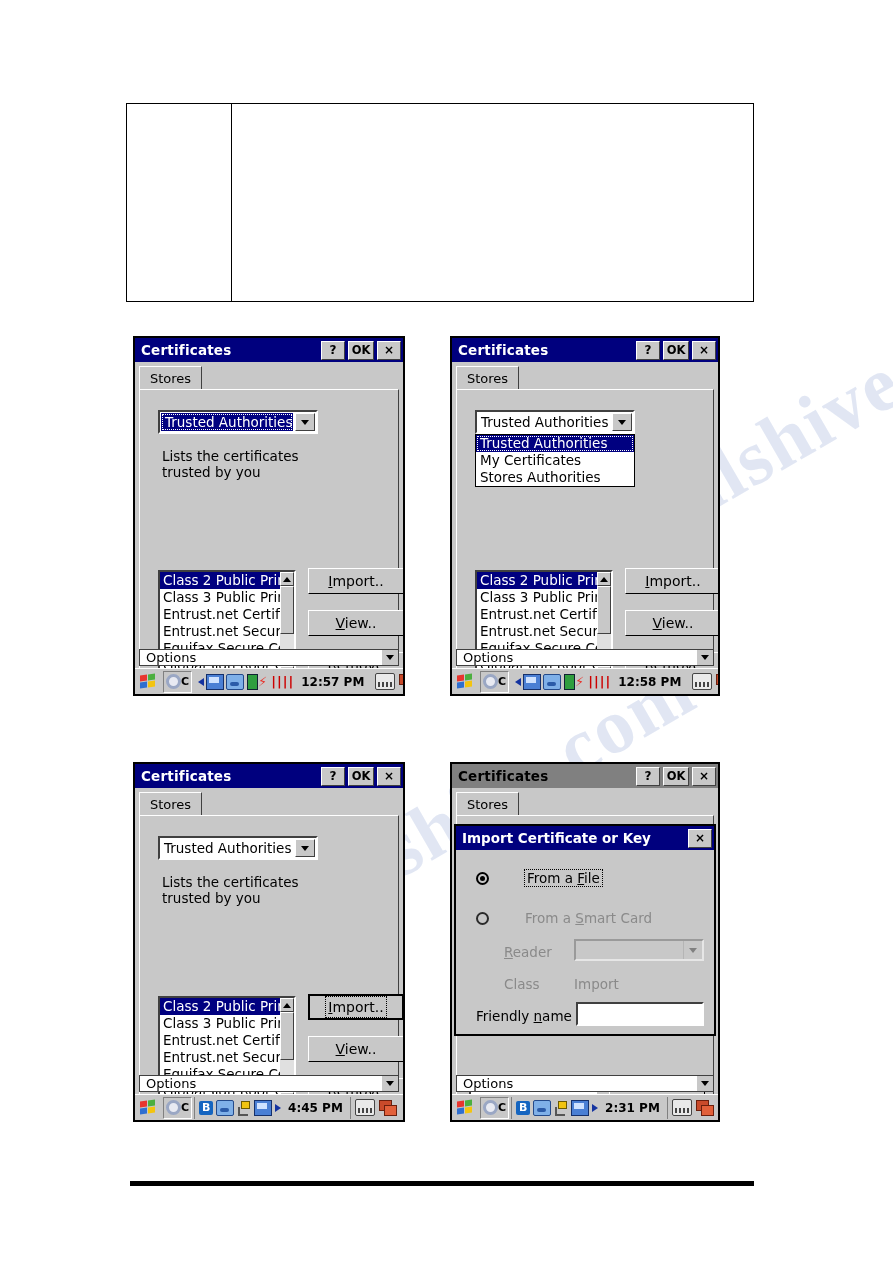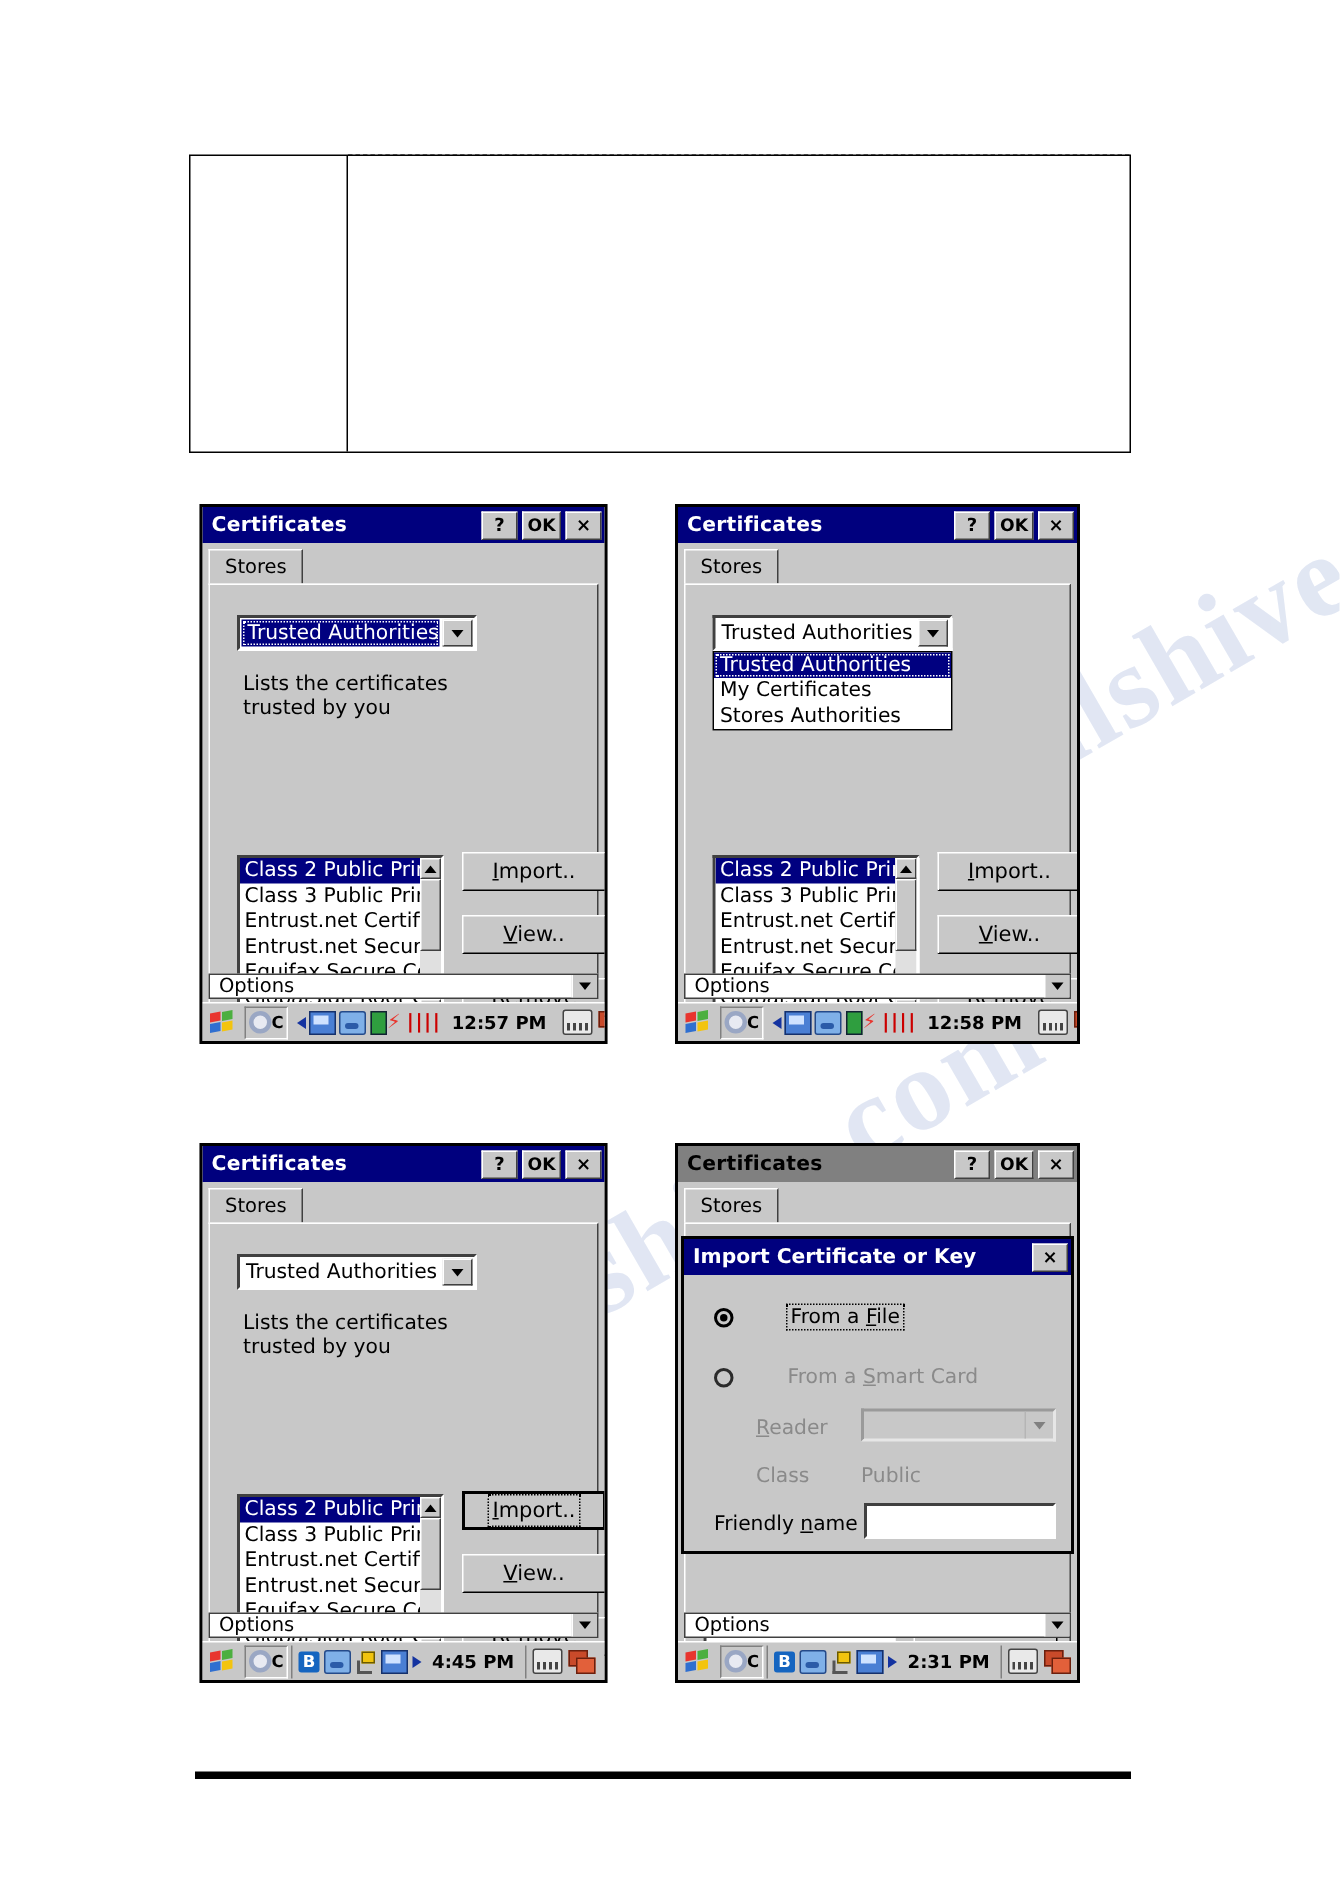--- a/index.html
+++ b/index.html
@@ -513,21 +513,21 @@
 
         <div class="fld-label dim" style="left:48px;top:118px;"><span style="text-decoration:underline">R</span>eader</div>
         <div class="combo-dis" style="left:118px;top:113px;width:130px;height:22px;">
           <div style="flex:1"></div>
           <div style="width:18px;display:flex;align-items:center;justify-content:center;border-left:1px solid #b5b5b5;">
               <span class="caret-dn dim"></span>
             </div>
         </div>
 
         <div class="fld-label dim" style="left:48px;top:150px;">Class</div>
-        <div class="fld-label dim" style="left:118px;top:150px;">Public</div>
+        <div class="fld-label dim" style="left:118px;top:150px;">Import</div>
 
         <div class="fld-label" style="left:20px;top:182px;">Friendly <span style="text-decoration:underline">n</span>ame</div>
         <div class="textbox" style="left:120px;top:176px;width:128px;height:24px;"></div>
       </div>
 
       <div class="optbar" style="bottom:28px;">
         <span>Options</span>
         <span class="arrowbox">
             <span class="caret-dn"></span>
           </span>

